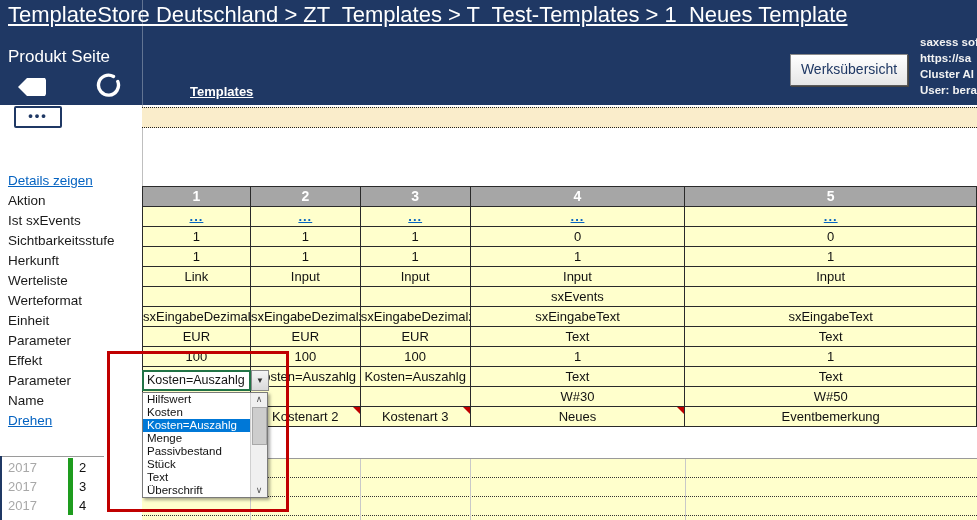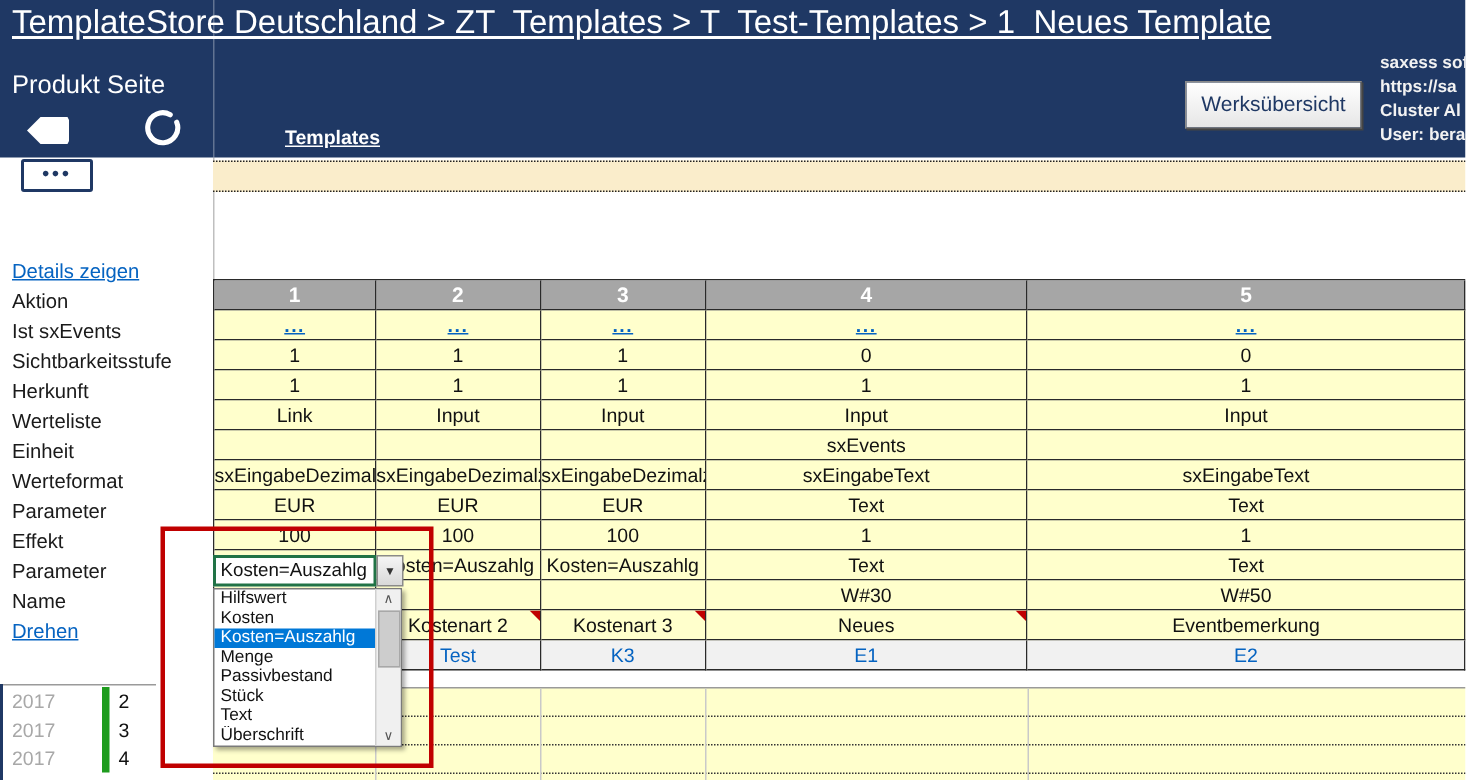--- a/index.html
+++ b/index.html
@@ -118,22 +118,22 @@
 <div class="dotsbtn">•••</div>
 <div class="vline-side"></div>
 
 <div class="side">
   <div><span class="lnk">Details zeigen</span></div>
   <div>Aktion</div>
   <div>Ist sxEvents</div>
   <div>Sichtbarkeitsstufe</div>
   <div>Herkunft</div>
   <div>Werteliste</div>
+  <div>Werteformat</div>
   <div>Einheit</div>
-  <div>Werteformat</div>
   <div>Parameter</div>
   <div>Effekt</div>
   <div>Parameter</div>
   <div>Name</div>
   <div><span class="lnk">Drehen</span></div>
 </div>
 
 <div class="years-topline"></div>
 <div class="years-left"></div>
 <div class="greenbar"></div>
@@ -229,27 +229,20 @@
     <div class="t-cell c3"></div>
     <div class="t-cell c4">W#30</div>
     <div class="t-cell c5">W#50</div>
   </div>
   <div class="t-row ry">
     <div class="t-cell c1"></div>
     <div class="t-cell c2"><span>Kostenart 2</span><span class="note"></span></div>
     <div class="t-cell c3"><span>Kostenart 3</span><span class="note"></span></div>
     <div class="t-cell c4"><span>Neues</span><span class="note"></span></div>
     <div class="t-cell c5">Eventbemerkung</div>
-  </div>
-  <div class="t-row drehen-row">
-    <div class="t-cell c1"></div>
-    <div class="t-cell c2"><span class="cell-link">Test</span></div>
-    <div class="t-cell c3"><span class="cell-link">K3</span></div>
-    <div class="t-cell c4"><span class="cell-link">E1</span></div>
-    <div class="t-cell c5"><span class="cell-link">E2</span></div>
   </div>
 </div>
 
 <div class="band">
   <div class="vl" style="left:108px;"></div>
   <div class="vl" style="left:218px;"></div>
   <div class="vl" style="left:328px;"></div>
   <div class="vl" style="left:543px;"></div>
   <div class="hrow"></div>
   <div class="hrow"></div>

